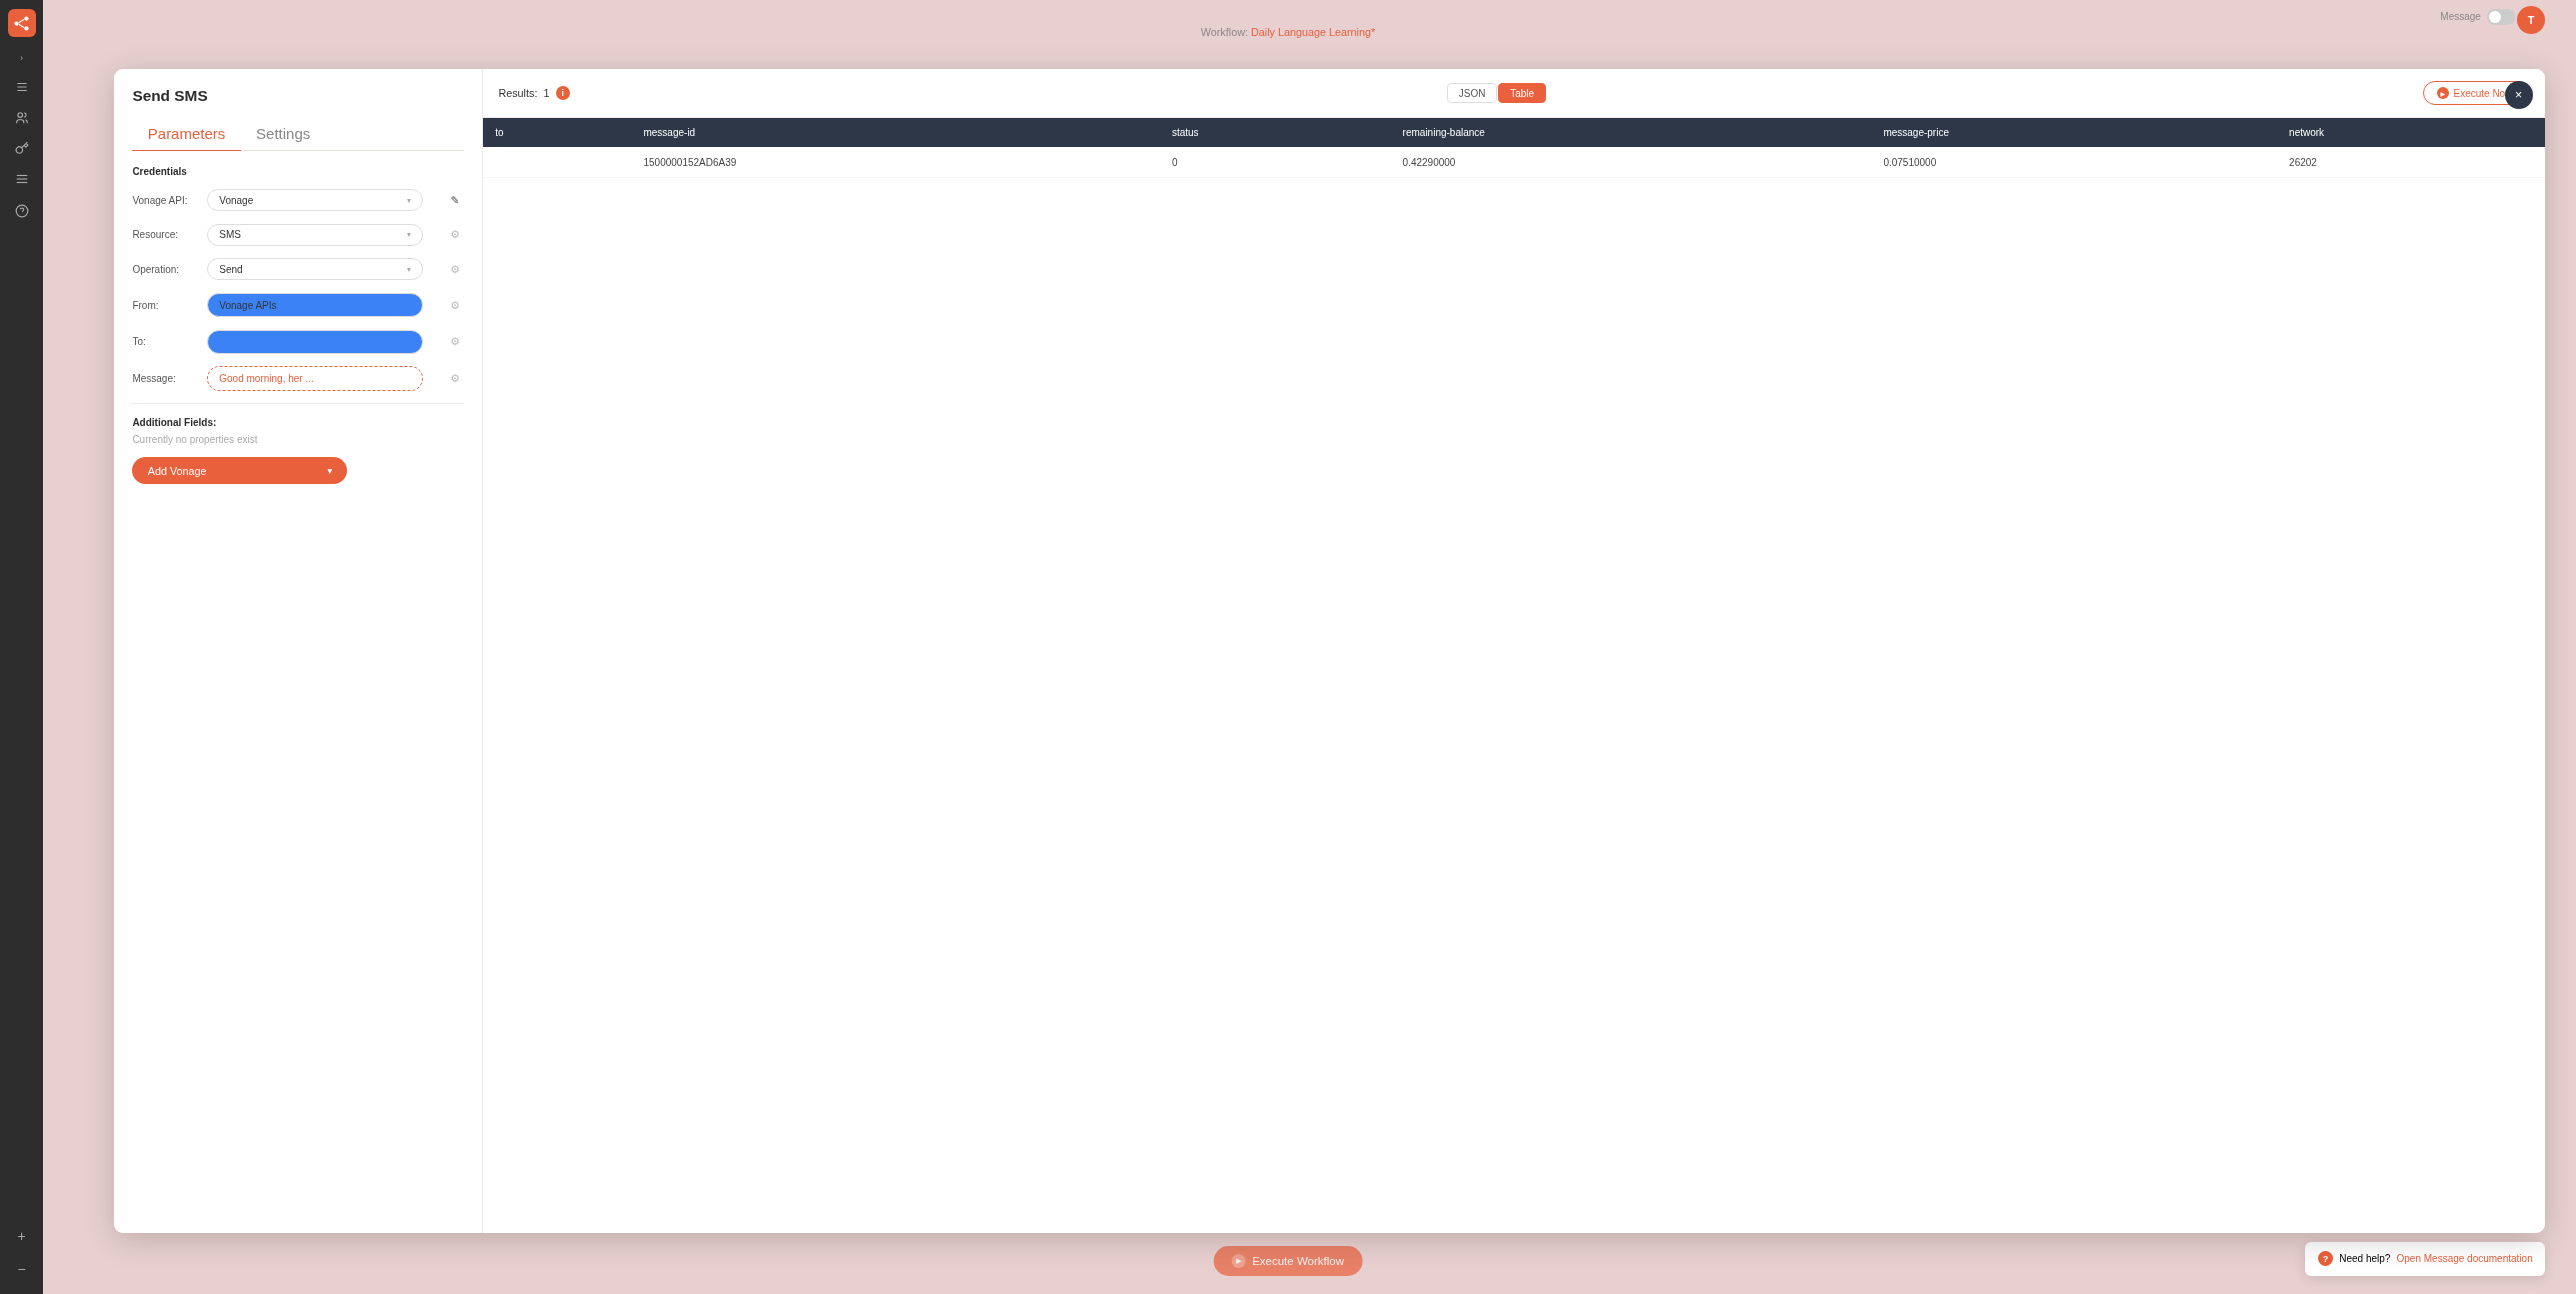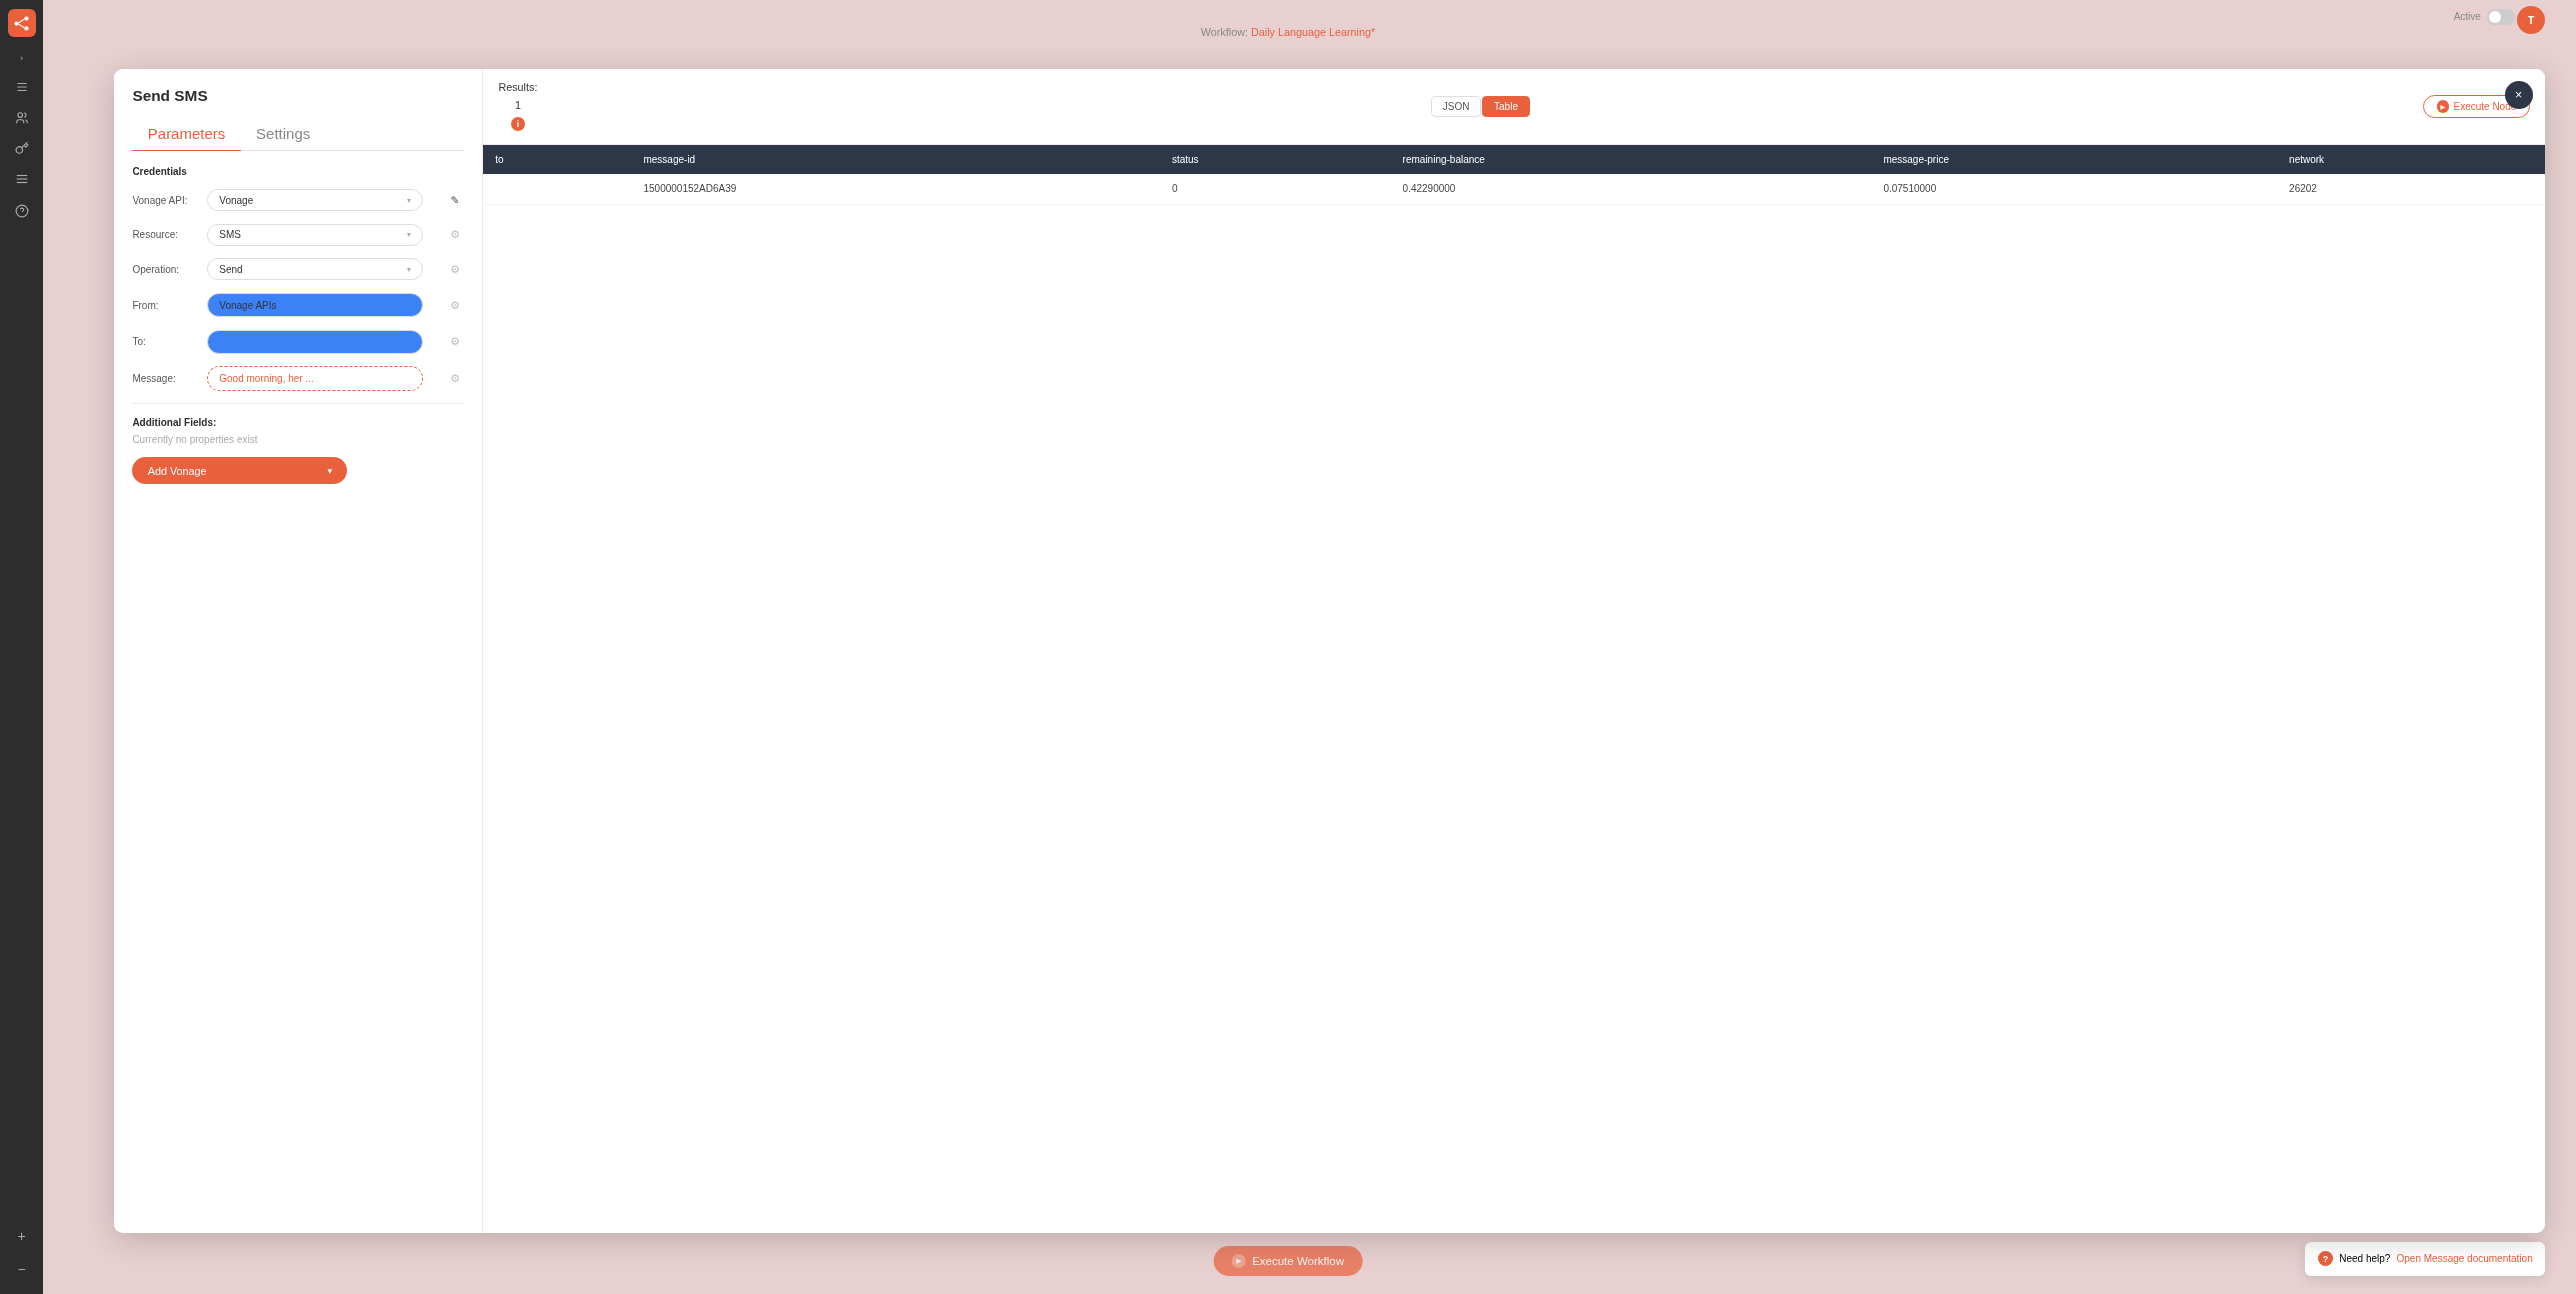--- a/index.html
+++ b/index.html
@@ -342,21 +342,20 @@
       align-items: center;
       justify-content: space-between;
       border-bottom: 0.8px solid #f0e8e8;
     }
     .results-info {
       display: flex;
       align-items: center;
       gap: 6.1px;
       font-size: 10.8px;
       color: #333;
-      flex-direction: column;
     }
     .info-icon {
       width: 14px; height: 14px;
       background: #e8603c;
       border-radius: 50%;
       color: white;
       font-size: 8.5px;
       font-weight: bold;
       display: flex; align-items: center; justify-content: center;
     }
@@ -512,21 +511,21 @@
     </div>
   </div>
 </div>
 
 <div class="top-bar">
   <span class="workflow-label">Workflow:</span>&nbsp;
   <span class="workflow-name">Daily Language Learning*</span>
 </div>
 
 <div class="active-toggle">
-  <span>Active</span>
+  <span>Message</span>
   <div class="toggle-track">
     <div class="toggle-thumb"></div>
   </div>
 </div>
 
 <div class="user-avatar">T</div>
 
 <div class="modal">
 
   <div class="left-panel">

